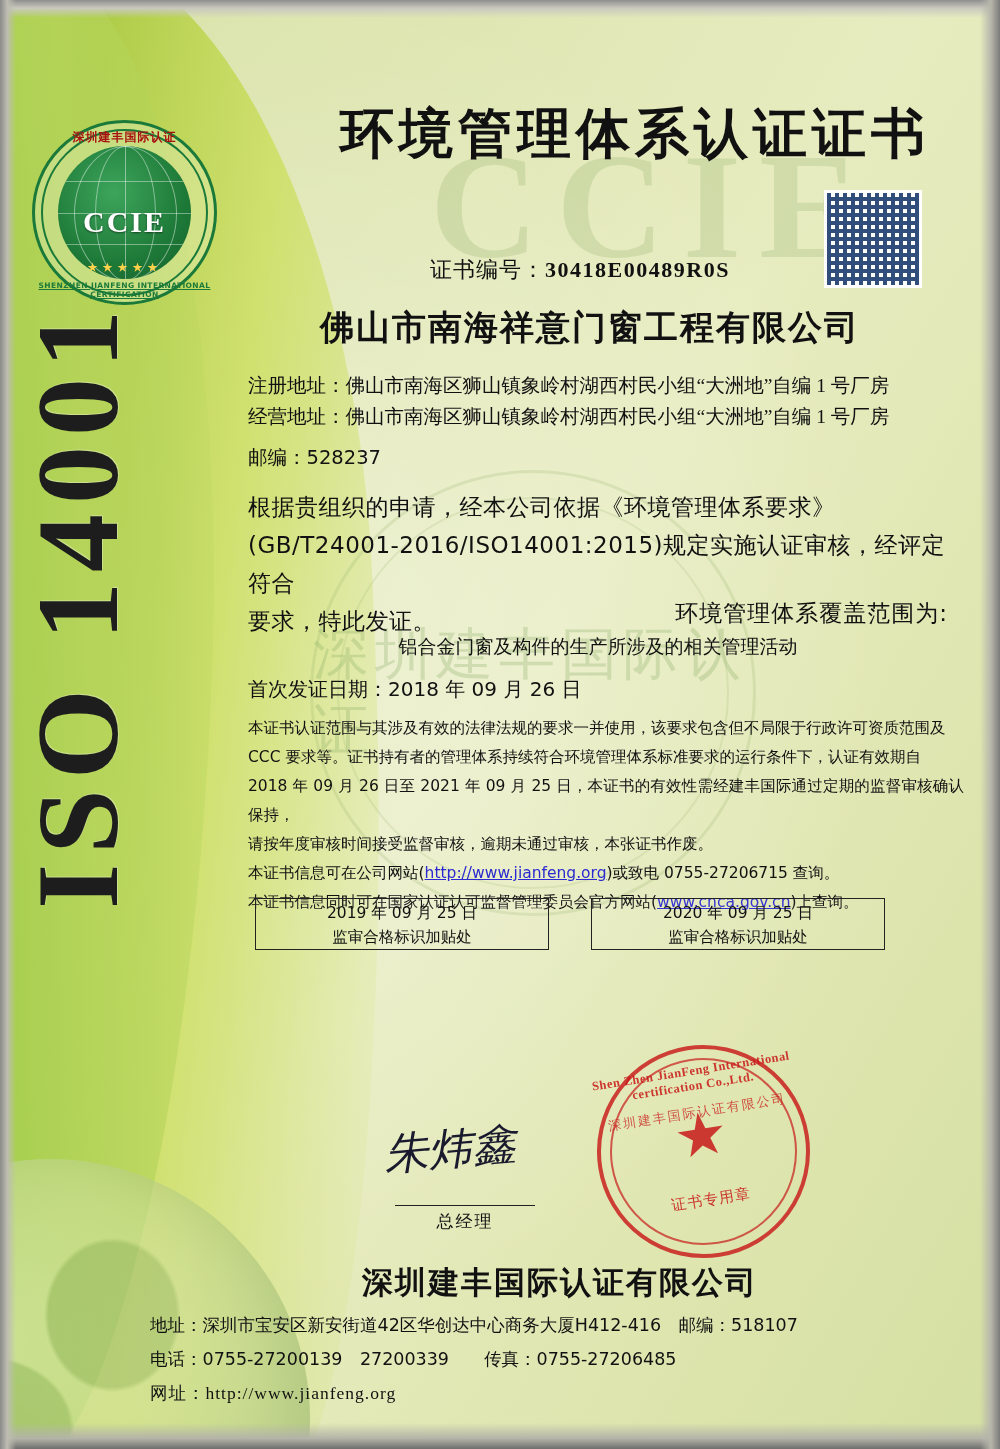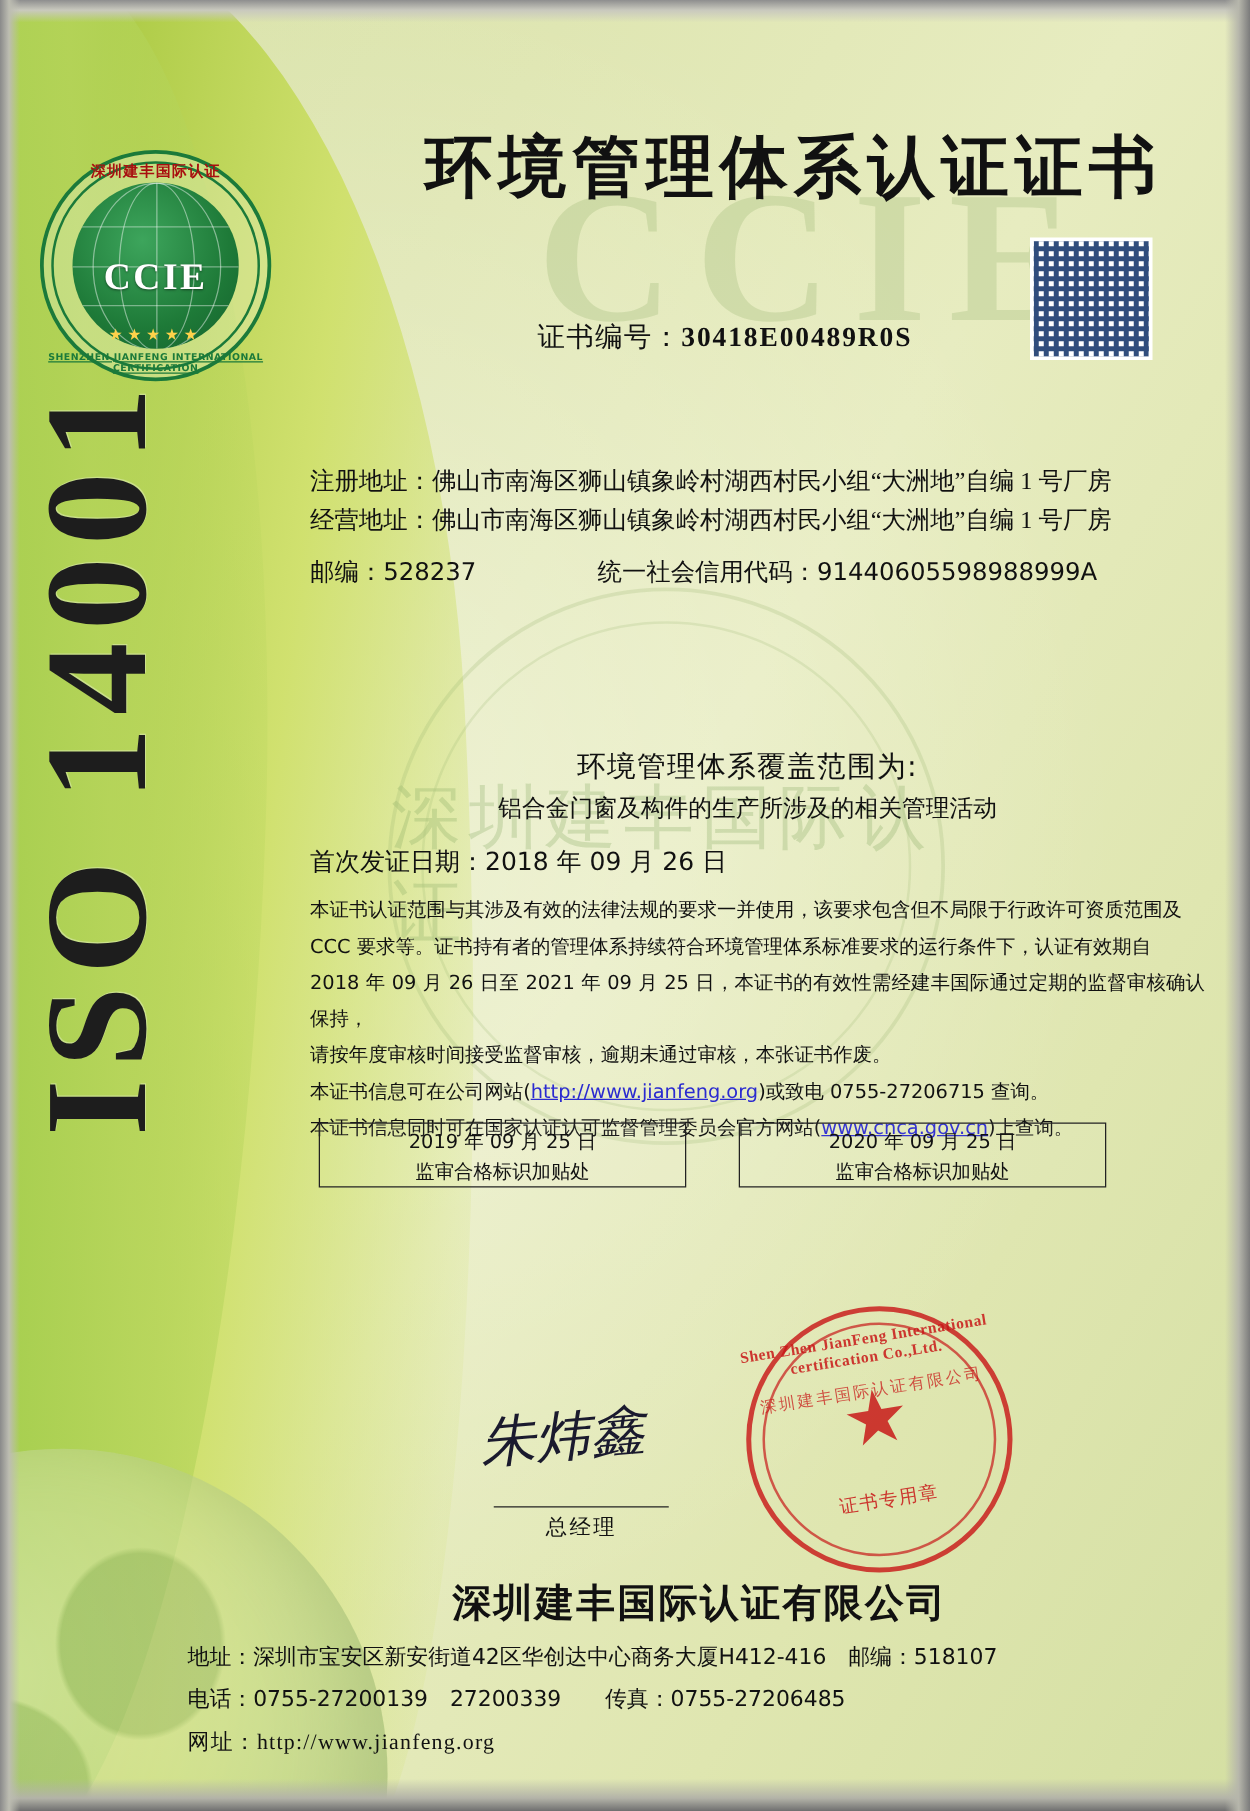--- a/index.html
+++ b/index.html
@@ -150,21 +150,21 @@
   .post-row{position:absolute;left:248px;top:444px;width:700px;font-size:19.5px;color:#111;
     font-family:"DejaVu Sans",sans-serif;display:flex;}
   .post-row .c1{width:230px;}
   .post-row .c2{flex:1;}
 
   .statement{
     position:absolute;left:248px;top:488px;width:700px;font-size:23px;color:#111;
     line-height:38px;font-family:"DejaVu Sans",sans-serif;letter-spacing:.5px;
   }
   .scope-title{
-    position:absolute;left:248px;top:598px;width:700px;text-align:center;
+    position:absolute;left:248px;top:598px;width:700px;text-align:right;
     font-size:23px;color:#111;font-family:"DejaVu Sans",sans-serif;letter-spacing:1px;
   }
   .scope-text{
     position:absolute;left:248px;top:634px;width:700px;text-align:center;
     font-size:19px;color:#111;font-family:"DejaVu Sans",sans-serif;
   }
   .first-issue{
     position:absolute;left:248px;top:676px;width:700px;text-align:left;
     font-size:20px;color:#111;font-family:"DejaVu Sans",sans-serif;
   }
@@ -266,39 +266,42 @@
   <div class="title">环境管理体系认证证书</div>
 
   <div class="qr">
       <div class="q"></div>
     </div>
 
   <div class="cert-no">
     <span>证书编号：</span><b>30418E00489R0S</b>
   </div>
 
+  <div class="company">佛山市南海祥意门窗工程有限公司</div>
 
   <div class="addr-block">
     <div class="addr-row">
       <span class="lbl">注册地址：</span><span>佛山市南海区狮山镇象岭村湖西村民小组“大洲地”自编 1 号厂房</span>
     </div>
     <div class="addr-row">
       <span class="lbl">经营地址：</span><span>佛山市南海区狮山镇象岭村湖西村民小组“大洲地”自编 1 号厂房</span>
     </div>
   </div>
 
   <div class="post-row">
     <div class="c1">
       <span>邮编：</span><span>528237</span>
     </div>
-    <div class="c2">
-      <span>统一社会信用代码：</span><span>91440605598988999A</span>
-    </div>
-  </div>
-
+  </div>
+
+  <div class="statement">
+    <div>根据贵组织的申请，经本公司依据《环境管理体系要求》</div>
+    <div>(GB/T24001-2016/ISO14001:2015)规定实施认证审核，经评定符合</div>
+    <div>要求，特此发证。</div>
+  </div>
 
   <div class="scope-title">环境管理体系覆盖范围为:</div>
   <div class="scope-text">铝合金门窗及构件的生产所涉及的相关管理活动</div>
   <div class="first-issue">
     <span>首次发证日期：</span><span>2018 年 09 月 26 日</span>
   </div>
 
   <div class="fineprint">
     <div>本证书认证范围与其涉及有效的法律法规的要求一并使用，该要求包含但不局限于行政许可资质范围及</div>
     <div>CCC 要求等。证书持有者的管理体系持续符合环境管理体系标准要求的运行条件下，认证有效期自</div>

